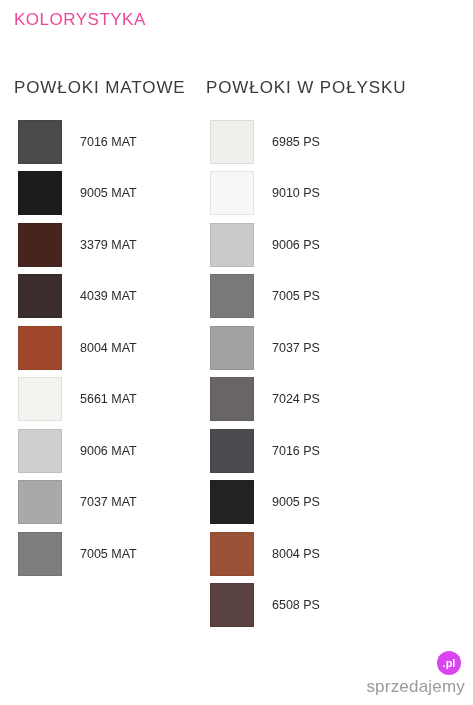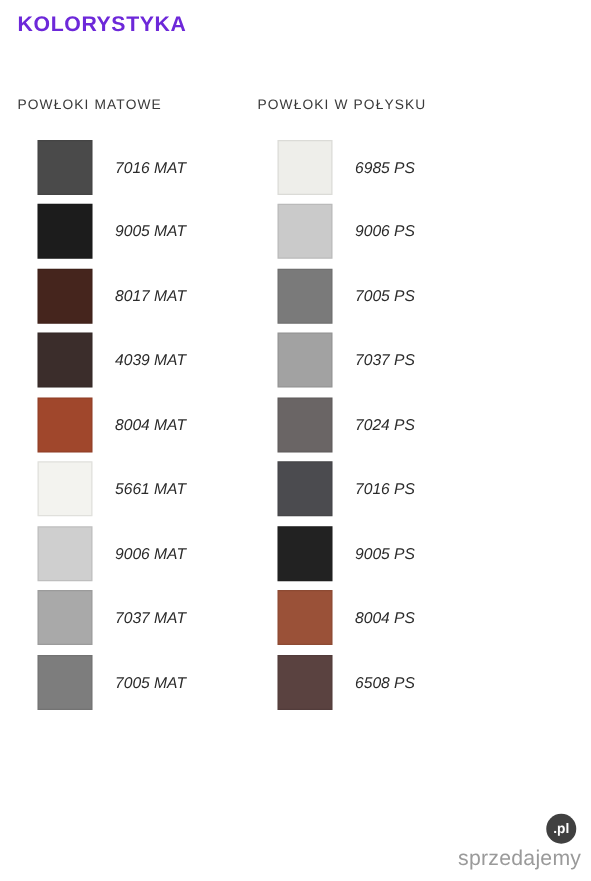--- a/index.html
+++ b/index.html
@@ -19,22 +19,22 @@
     width: 473px;
     height: 705px;
     box-sizing: border-box;
   }
   .title {
     position: absolute;
     left: 14px;
     top: 10px;
     font-size: 17px;
     letter-spacing: 0.5px;
-    color: #6d28d9;
-    font-weight: 700;
+    color: #ec4899;
+    font-weight: 400;
   }
   .columns {
     position: absolute;
     left: 0;
     top: 78px;
     width: 473px;
     display: flex;
     flex-direction: row;
   }
   .column {
@@ -42,31 +42,30 @@
   }
   .col-matte {
     width: 205px;
     padding-left: 14px;
   }
   .col-gloss {
     width: 268px;
     padding-left: 1px;
   }
   .col-heading {
-    font-size: 11px;
+    font-size: 17px;
     letter-spacing: 0.9px;
     color: #3a3a3a;
     margin: 0 0 18px 0;
     font-weight: 400;
   }
   .swatch-list {
     list-style: none;
-    margin: 16px;
+    margin: 4px;
     padding: 0;
-    font-style: italic;
   }
   .swatch-row {
     display: flex;
     align-items: center;
     height: 51.5px;
   }
   .swatch-chip {
     width: 44px;
     height: 44px;
     flex: 0 0 44px;
@@ -93,21 +92,21 @@
     display: inline-block;
     margin-left: 24px;
   }
   .watermark-badge {
     position: absolute;
     right: 12px;
     bottom: 30px;
     width: 24px;
     height: 24px;
     border-radius: 50%;
-    background: #404040;
+    background: #d946ef;
     color: #ffffff;
     font-size: 11px;
     display: flex;
     align-items: center;
     justify-content: center;
     font-weight: bold;
   }
 </style>
 </head>
 <body>
@@ -124,21 +123,21 @@
         <li class="swatch-row">
           <span class="swatch-chip" style="background:#4a4a4a"></span>
           <span class="swatch-label">7016 MAT</span>
         </li>
         <li class="swatch-row">
           <span class="swatch-chip" style="background:#1c1c1c"></span>
           <span class="swatch-label">9005 MAT</span>
         </li>
         <li class="swatch-row">
           <span class="swatch-chip" style="background:#45251d"></span>
-          <span class="swatch-label">8017 MAT</span>
+          <span class="swatch-label">3379 MAT</span>
         </li>
         <li class="swatch-row">
           <span class="swatch-chip" style="background:#3b2d2b"></span>
           <span class="swatch-label">4039 MAT</span>
         </li>
         <li class="swatch-row">
           <span class="swatch-chip" style="background:#a0472c"></span>
           <span class="swatch-label">8004 MAT</span>
         </li>
         <li class="swatch-row">
@@ -159,20 +158,24 @@
         </li>
       </ul>
     </div>
 
     <div class="column col-gloss">
       <div class="col-heading">POWŁOKI W POŁYSKU</div>
       <ul class="swatch-list">
         <li class="swatch-row">
           <span class="swatch-chip" style="background:#eeeeea"></span>
           <span class="swatch-label">6985 PS</span>
+        </li>
+        <li class="swatch-row">
+          <span class="swatch-chip" style="background:#f7f7f5"></span>
+          <span class="swatch-label">9010 PS</span>
         </li>
         <li class="swatch-row">
           <span class="swatch-chip" style="background:#cacaca"></span>
           <span class="swatch-label">9006 PS</span>
         </li>
         <li class="swatch-row">
           <span class="swatch-chip" style="background:#7a7a7a"></span>
           <span class="swatch-label">7005 PS</span>
         </li>
         <li class="swatch-row">

